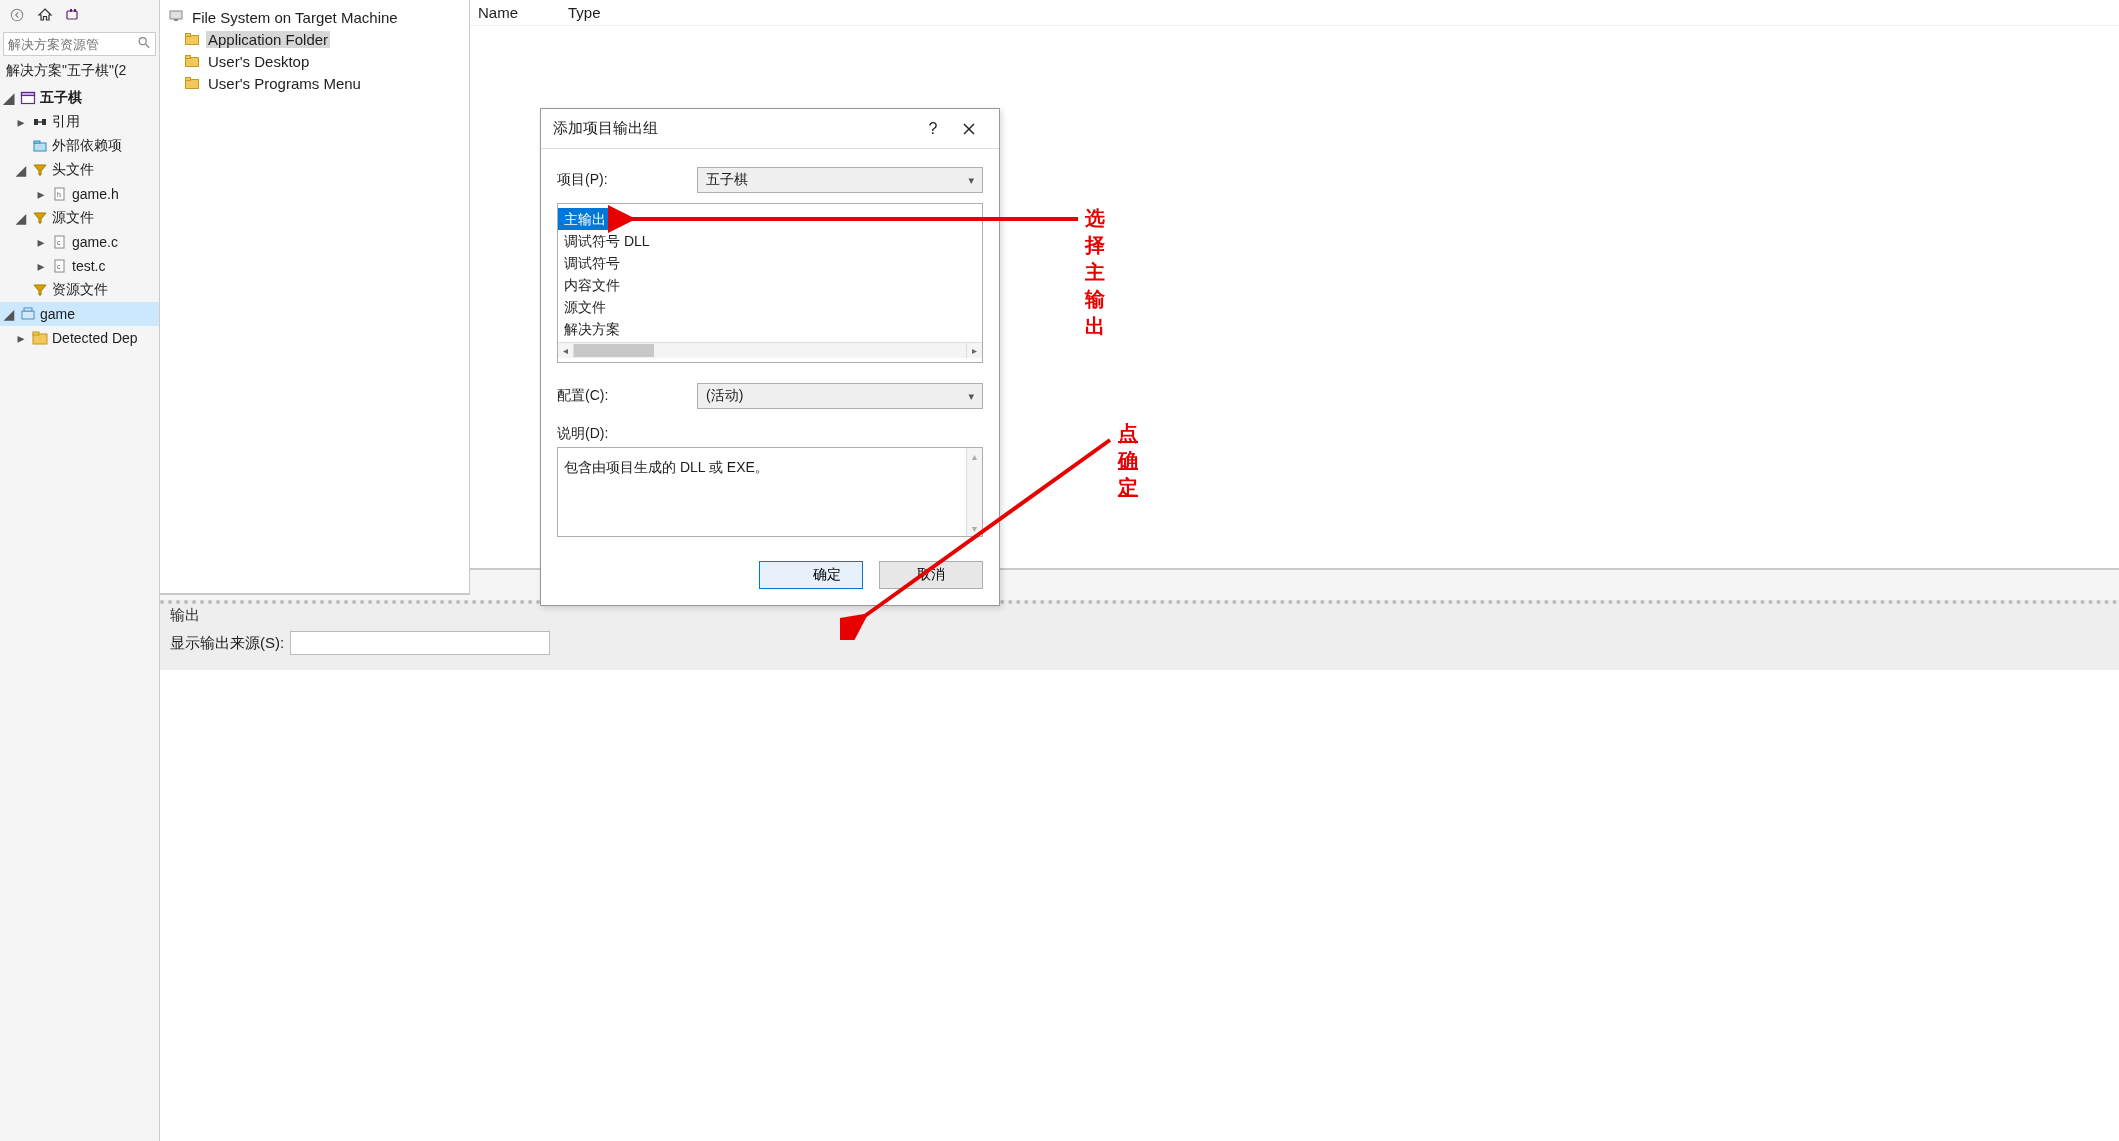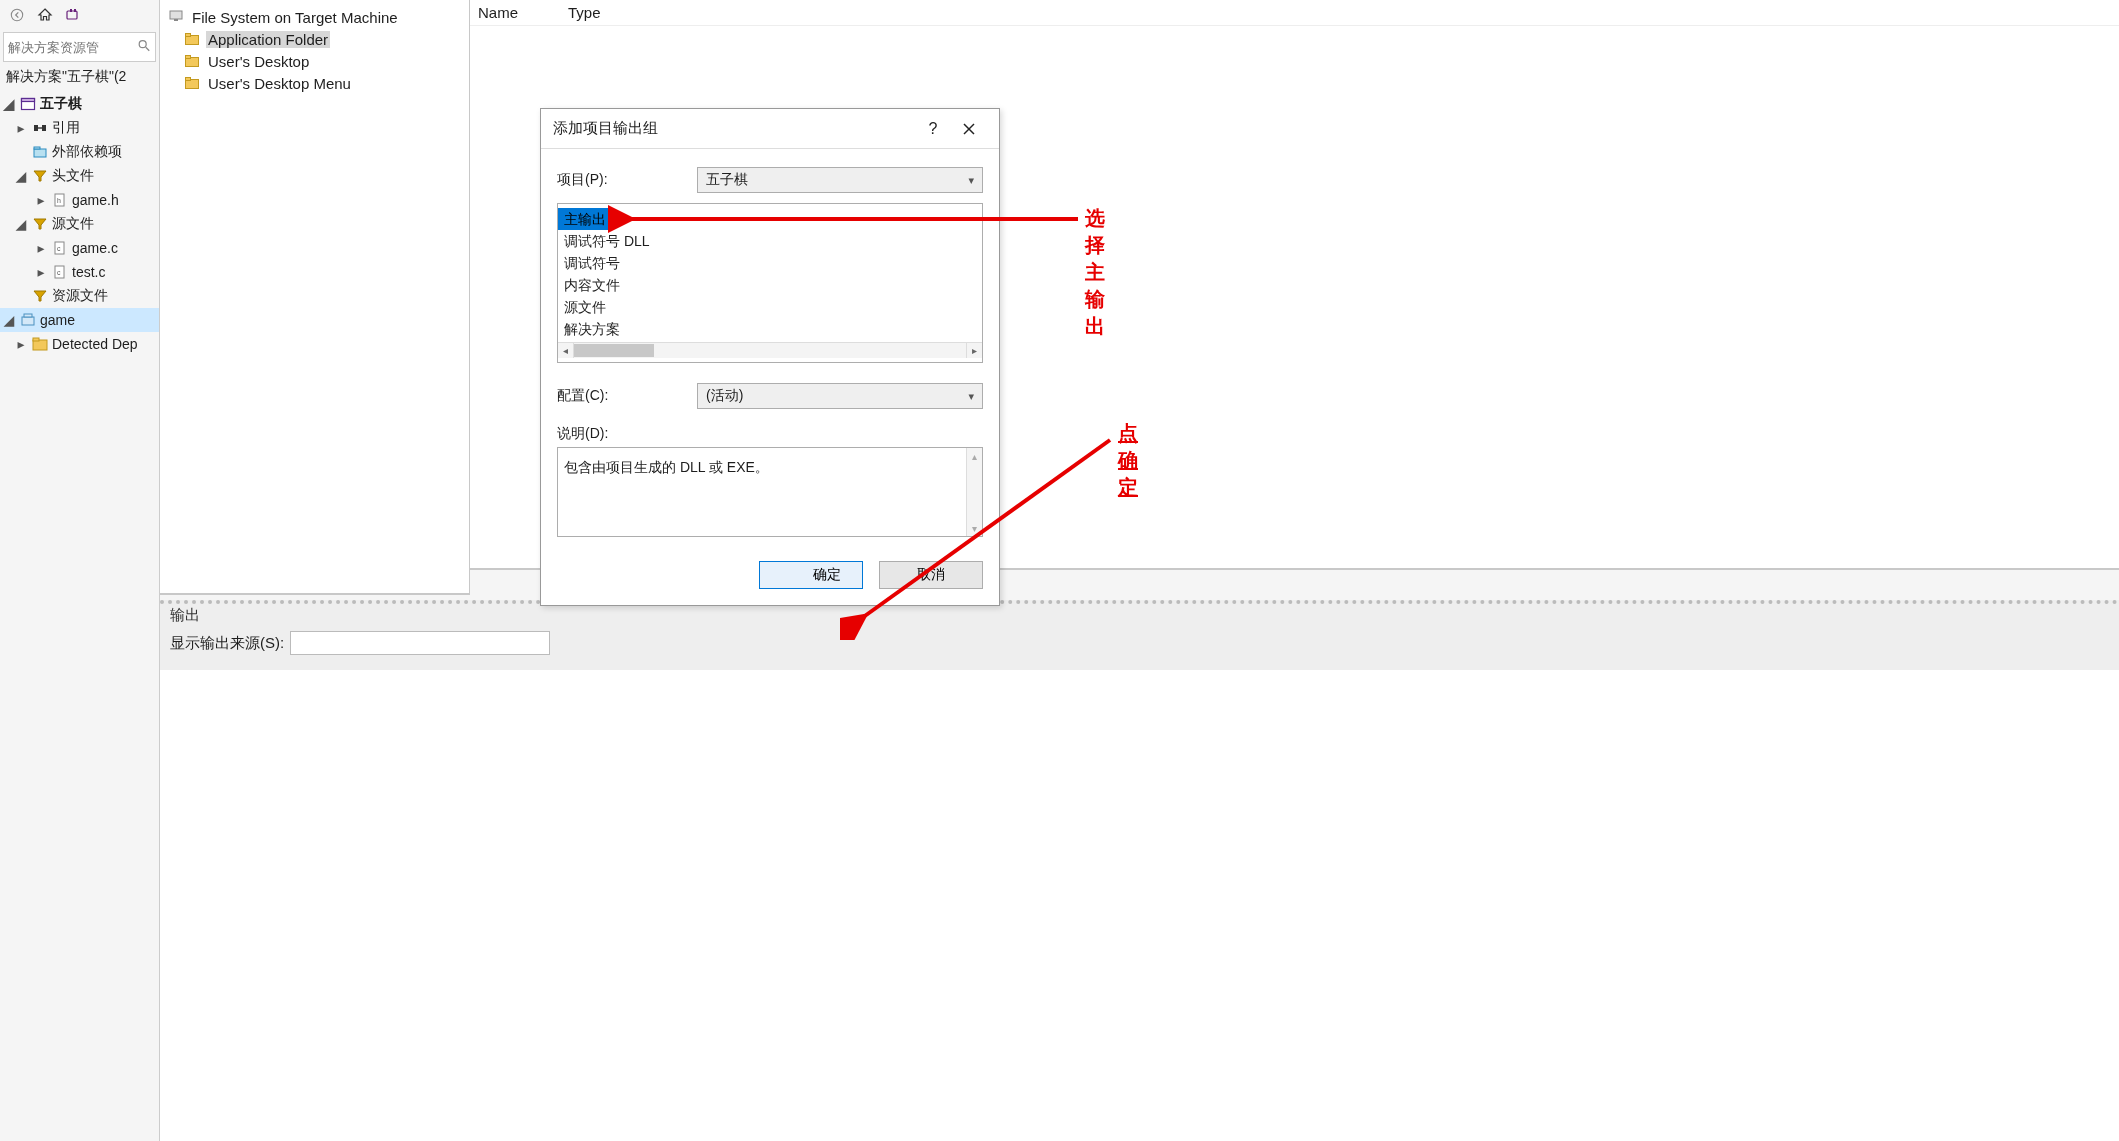--- a/index.html
+++ b/index.html
@@ -37,21 +37,21 @@
     width: 18px; height: 18px;
     display: flex; align-items: center; justify-content: center;
     color: #333;
   }
   .search-row {
     display: flex;
     align-items: center;
     border: 1px solid #ccc;
     background: #fff;
     margin: 2px 3px;
-    height: 30px;
+    height: 24px;
     position: relative;
   }
   .search-row input {
     border: none; outline: none;
     width: 100%;
     padding: 2px 22px 2px 4px;
     font-size: 13px;
     color: #777;
     background: transparent;
   }
@@ -210,21 +210,21 @@
     flex-direction: column;
   }
   .dlg-list .items { flex: 1; }
   .dlg-list .li {
     padding: 1px 6px;
     font-size: 14px;
     line-height: 20px;
   }
   .dlg-list .li.sel {
     background: #0078d7;
-    color: #000000;
+    color: #ffffff;
     display: inline-block;
   }
   .dlg-hscroll {
     height: 16px;
     border-top: 1px solid #ddd;
     background: #f4f4f4;
     display: flex; align-items: stretch;
   }
   .dlg-hscroll .arrow {
     width: 16px;
@@ -475,21 +475,21 @@
       </span>
       <span class="lbl">User's Desktop</span>
     </div>
     <div class="mid-row mid-indent1">
       <span class="mid-ic">
         <svg width="14" height="12" viewBox="0 0 14 12">
             <rect x="0.5" y="2.5" width="13" height="9" class="folder-icon" stroke-width="1"></rect>
             <rect x="0.5" y="0.5" width="5" height="3" class="folder-icon" stroke-width="1"></rect>
           </svg>
       </span>
-      <span class="lbl">User's Desktop Menu</span>
+      <span class="lbl">User's Programs Menu</span>
     </div>
   </div>
 </div>
 
 <div class="rightpane">
   <div class="righthdr">
     <span class="col1">Name</span>
     <span class="col2">Type</span>
   </div>
 </div>

